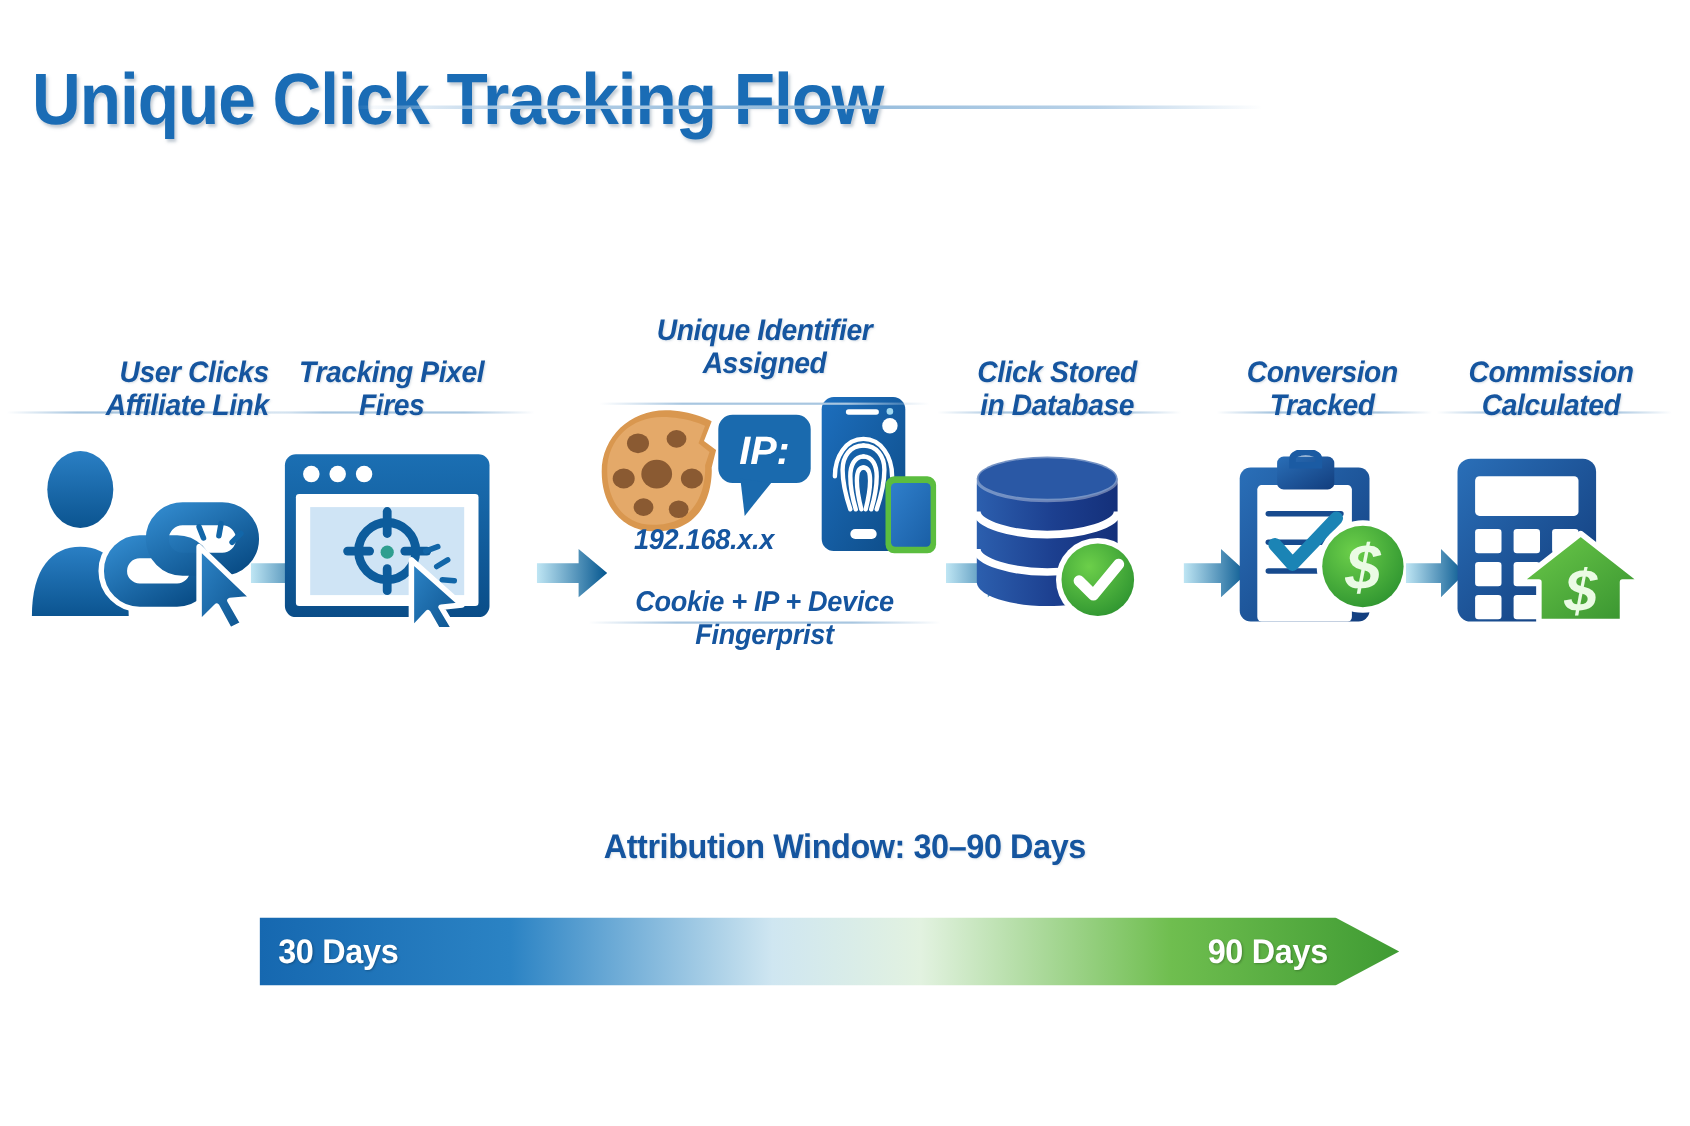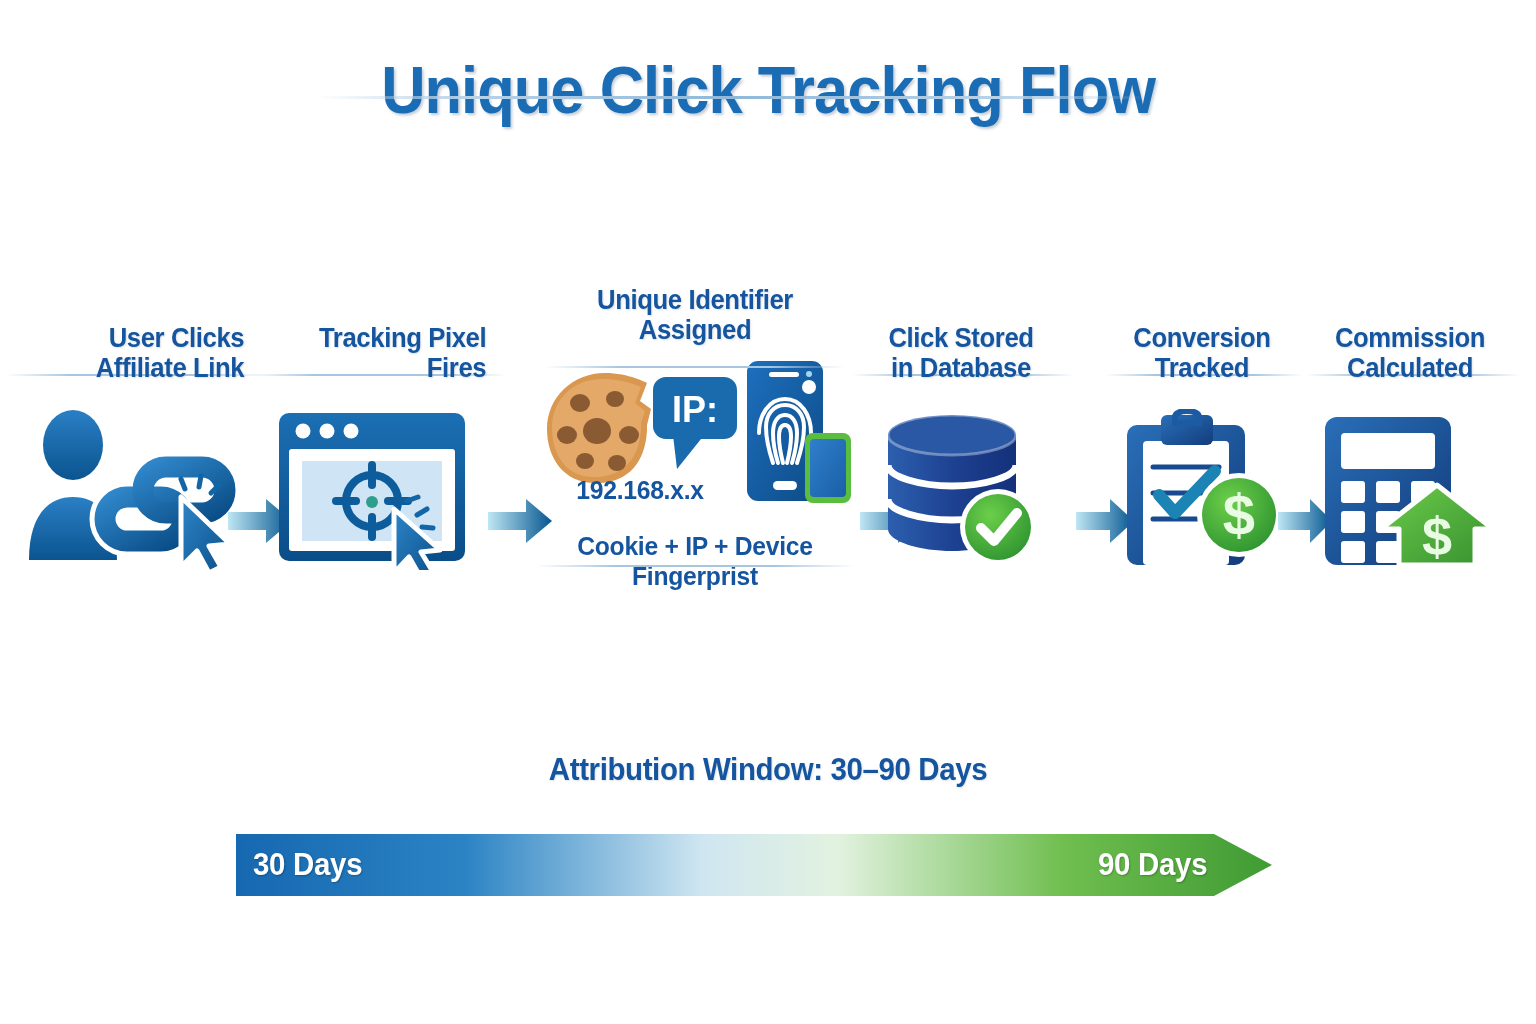--- a/index.html
+++ b/index.html
@@ -15,21 +15,20 @@
     font-family: "Liberation Sans", sans-serif;
     color: #15559f;
   }
 
   
   #title-block {
     position: absolute;
     left: 0;
     top: 52px;
     width: 1536px;
-    text-align: center;
   }
   #page-title {
     font-size: 66px;
     font-weight: bold;
     letter-spacing: -1px;
     color: #1a6cb5;
     text-shadow: 2px 2px 3px rgba(120,140,160,.45);
     transform: scaleX(.93);
     display: inline-block;
   }
@@ -48,20 +47,21 @@
     position: absolute;
     left: 0;
     top: 275px;
     width: 1536px;
     height: 400px;
   }
   .step {
     position: absolute;
     top: 0;
     text-align: center;
+    font-style: italic;
   }
   .step-heading {
     font-size: 27px;
     font-weight: bold;
     line-height: 1.12;
     color: #15559f;
     letter-spacing: -.4px;
     position: relative;
     z-index: 2;
     transform: scaleX(.95);
@@ -194,21 +194,21 @@
       <defs>
           <linearGradient id="ga" x1="0" y1="0" x2="1" y2="0">
         <stop offset="0" stop-color="#bfe6f4"></stop>
             <stop offset="1" stop-color="#04568f"></stop>
       </linearGradient>
         </defs>
       <path d="M0 15 L38 15 L38 2 L64 24 L38 46 L38 33 L0 33 Z" fill="url(#ga)"></path>
     </svg>
   </div>
 
-  <div class="step" style="left:260px; width:232px;text-align:right;">
+  <div class="step" style="left:240px; width:232px;">
     <div class="head-rule" style="left:-10px; top:99px; width:256px;"></div>
     <div class="step-heading" style="margin-top:48px;">
       <div>Tracking Pixel</div>
       <div>Fires</div>
     </div>
     <div class="icon-wrap" style="width:210px;height:165px;margin-top:22px;">
       <svg width="210" height="165" viewBox="0 0 210 165">
         <defs>
           <linearGradient id="g-win" x1="0" y1="0" x2="0" y2="1">
             <stop offset="0" stop-color="#1b6fb3"></stop>

